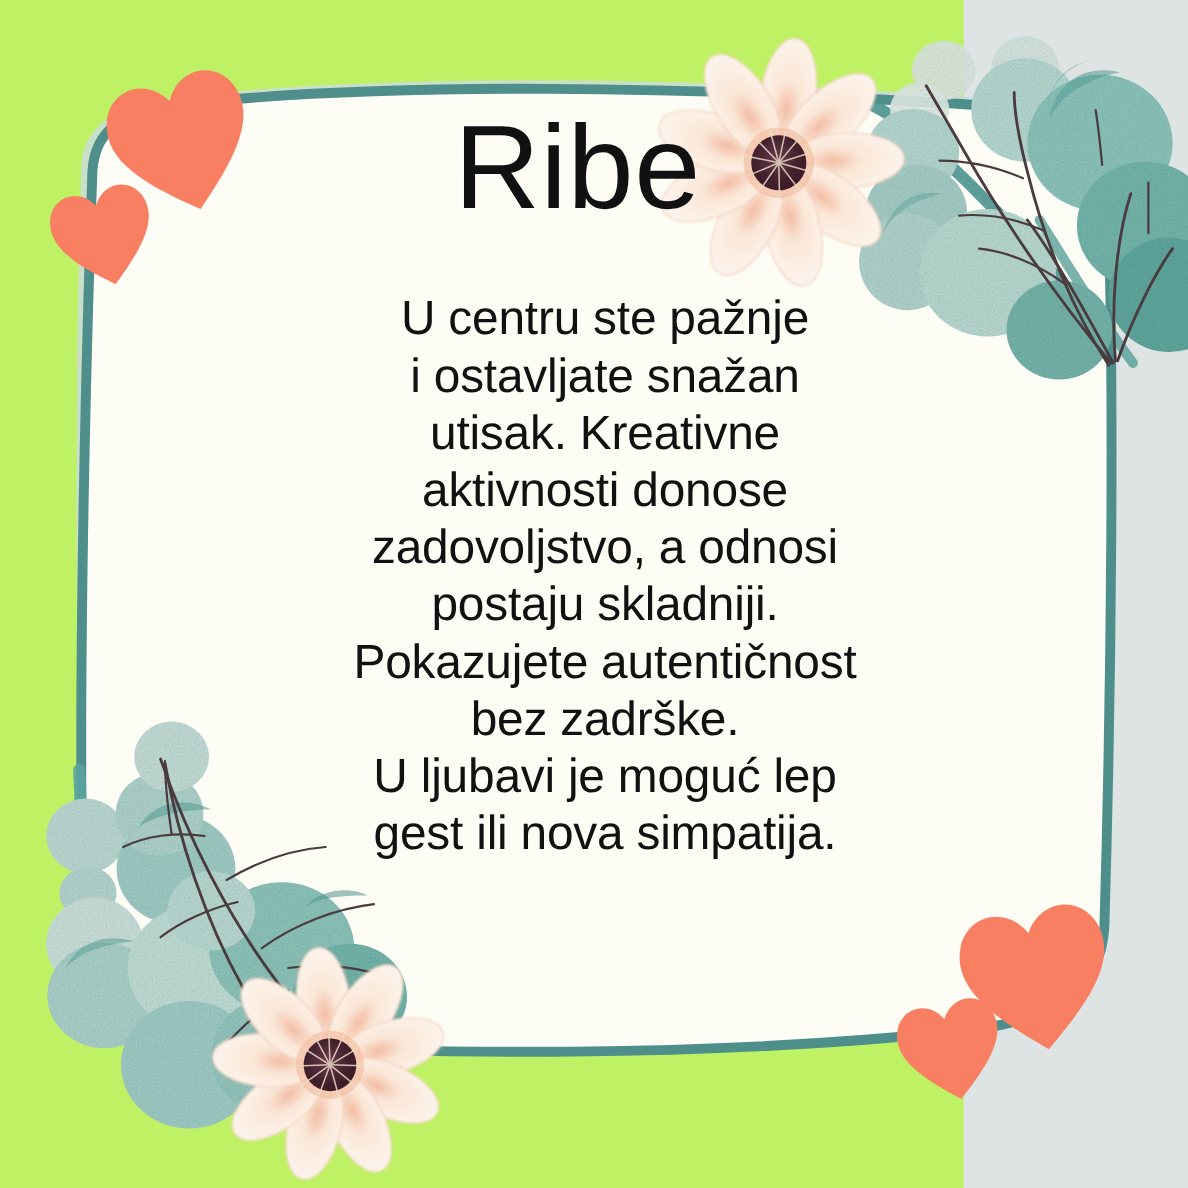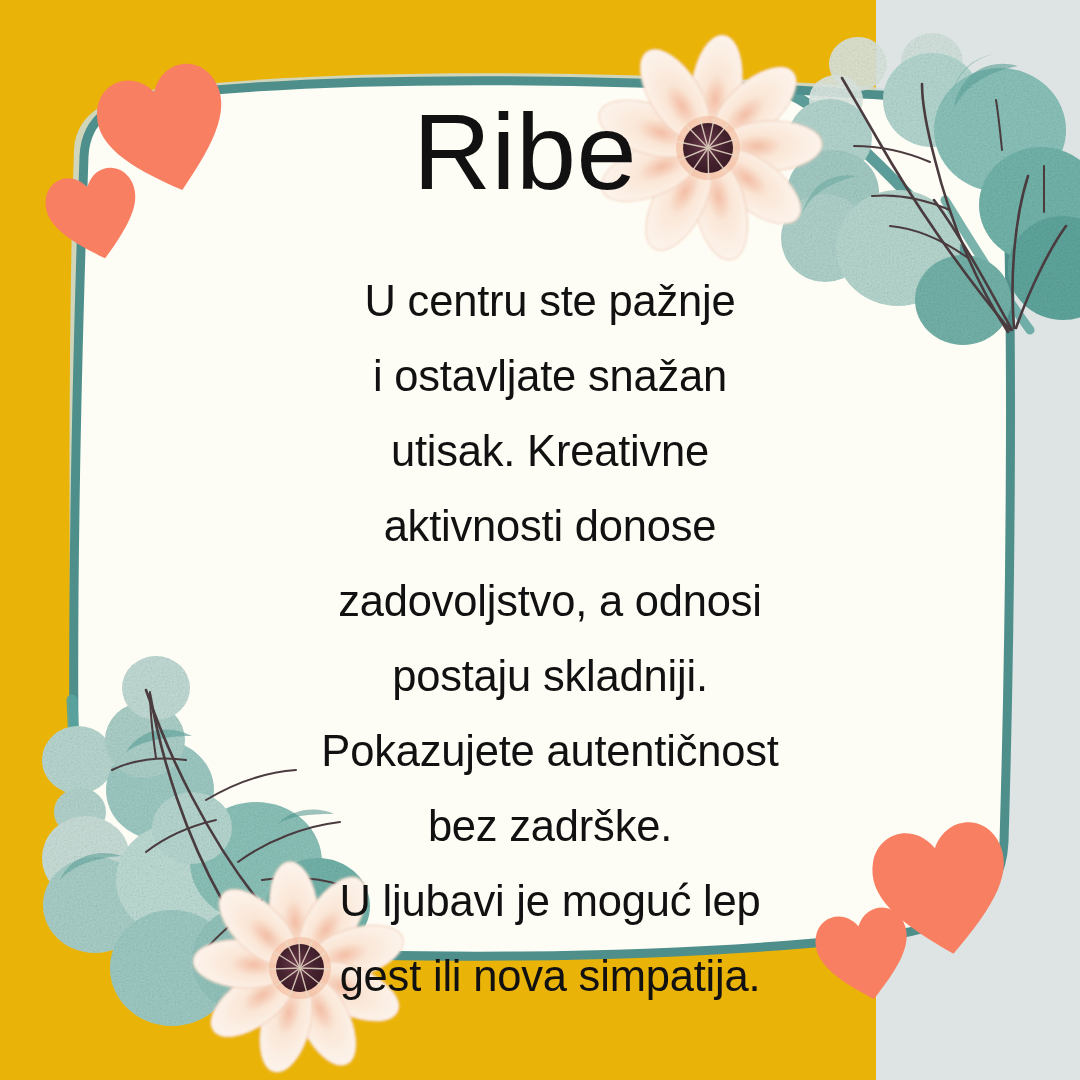--- a/index.html
+++ b/index.html
@@ -3,21 +3,21 @@
 <meta charset="utf-8">
 <style>
   html,body{margin:0;padding:0;}
   body{
     width:1080px;height:1080px;overflow:hidden;
     background:#dde4e3;
     font-family:"Liberation Sans", sans-serif;
   }
   #canvas{
     position:relative;width:876px;height:1080px;
-    background:#eab308;
+    background:#bef264;
   }
   .layer{position:absolute;inset:0;}
   svg.layer{display:block;}
 
   
   #text-layer{
     position:absolute;left:0;top:0;width:1080px;height:1080px;
     pointer-events:none;
   }
   #card-title{
@@ -32,21 +32,21 @@
     color:#111111;
     transform:translateX(-15px);
   }
   #card-body{
     position:absolute;
     left:250px;top:264px;width:600px;
     text-align:center;
     font-family:"Liberation Sans", sans-serif;
     font-weight:400;
     font-size:43.5px;
-    line-height:75px;
+    line-height:52px;
     color:#111111;
     white-space:pre-line;
     letter-spacing:-0.2px;
   }
 </style>
 </head>
 <body>
 
 <div id="canvas">
 

